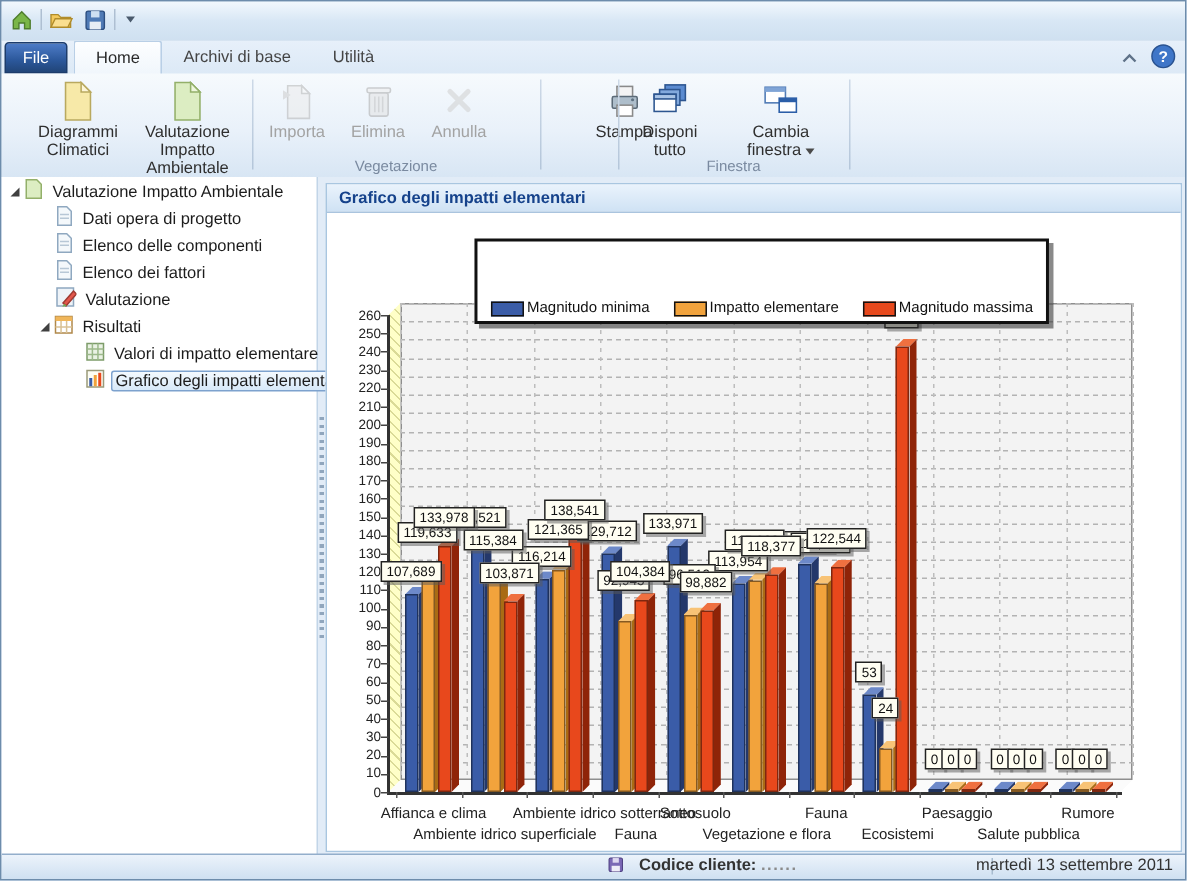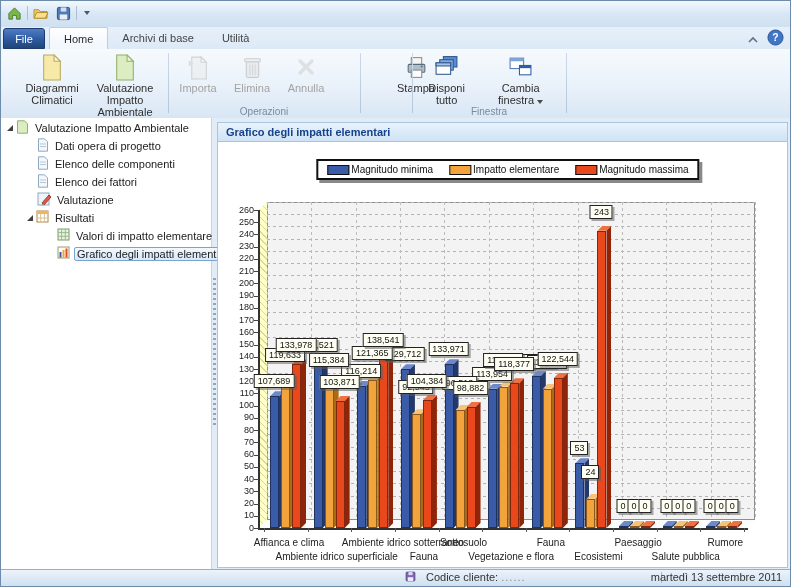--- a/index.html
+++ b/index.html
@@ -45,32 +45,32 @@
   .tri-exp{width:0;height:0;border-bottom:6px solid #404040;border-left:6px solid transparent;margin-right:3px;}
   .tree-ico{flex:0 0 auto;}
   
   .chart-panel{position:absolute;left:216px;right:2px;top:4px;bottom:2px;background:#fff;border:1px solid #a9c6e0;}
   .panel-header{position:absolute;left:0;top:0;right:0;height:18px;
     background:linear-gradient(#eaf3fc,#cfe2f4);border-bottom:1px solid #aac4de;
     font-size:11px;font-weight:bold;color:#15428b;display:flex;align-items:center;padding-left:8px;}
   .chart-body{position:absolute;left:0;top:19px;right:0;bottom:0;background:#fff;overflow:hidden;}
   .legend{position:absolute;left:290px;top:17px;transform:translateX(-50%);display:flex;align-items:center;gap:16px;
     background:#fff;border:2px solid #111;box-shadow:3px 3px 0 rgba(40,40,40,.55);padding:3px 9px;z-index:400;}
-  .legend .litem{display:flex;align-items:center;gap:2px;font-size:10px;color:#111;white-space:nowrap;}
+  .legend .litem{display:flex;align-items:center;gap:2px;font-size:10px;color:#111;white-space:nowrap;margin-top:36px;}
   .legend .swatch{width:22px;height:10px;border:1.5px solid #111;box-sizing:border-box;}
   .val-label{position:absolute;transform:translateX(-50%);background:#fffef2;border:1px solid #222;
     box-shadow:2px 2px 0 rgba(90,90,90,.5);font-size:9px;line-height:12px;padding:0 3px;white-space:nowrap;z-index:200;color:#111;}
   .ytick{position:absolute;width:28px;text-align:right;font-size:9px;color:#222;}
   .xlabel{position:absolute;transform:translateX(-50%);font-size:10px;color:#222;white-space:nowrap;}
   
   .statusbar{position:absolute;left:0;bottom:0;width:100%;height:16px;
     background:linear-gradient(#ecf3fb,#cfe0f1);border-top:1px solid #93aecb;display:flex;align-items:center;font-size:11px;color:#333;}
   .statusbar .ssep{width:1px;height:11px;background:#a8bccf;margin:0 8px;}
   .status-date{position:absolute;right:8px;top:1px;}
-  .status-client{position:absolute;left:425px;top:1px;}
+  .status-client{position:absolute;left:425px;top:1px;font-weight:bold;}
   .status-client .dots{color:#8a8a8a;letter-spacing:1px;}
   .status-save{position:absolute;left:404px;top:1px;}
 </style>
 </head>
 <body>
 
 <div id="app">
 
   <div class="titlebar">
     <div class="qat">
@@ -174,21 +174,21 @@
         </div>
         <div class="rbtn disabled">
           <span class="ric">
             <svg width="22" height="22" viewBox="0 0 22 22">
                 <path d="M5 5 L17 17 M17 5 L5 17" stroke="#d0d0d0" stroke-width="3.5" stroke-linecap="round"></path>
               </svg>
           </span>
           <span class="rlbl">Annulla</span>
         </div>
       </div>
-      <div class="rglabel">Operazioni</div>
+      <div class="rglabel">Vegetazione</div>
     </div>
     <div class="rsep" style="left:359px;"></div>
 
     <div class="rgroup" style="left:362px;width:46px;margin-left:26px;">
       <div class="rbuttons">
         <div class="rbtn">
           <span class="ric">
             <svg width="25" height="25" viewBox="0 0 24 24">
                 <rect x="7" y="2.5" width="10" height="7" fill="#f4f4f4" stroke="#8a8a8a"></rect>
                 <rect x="4" y="9" width="16" height="7.5" rx="1" fill="#aebecb" stroke="#5c6b78"></rect>

